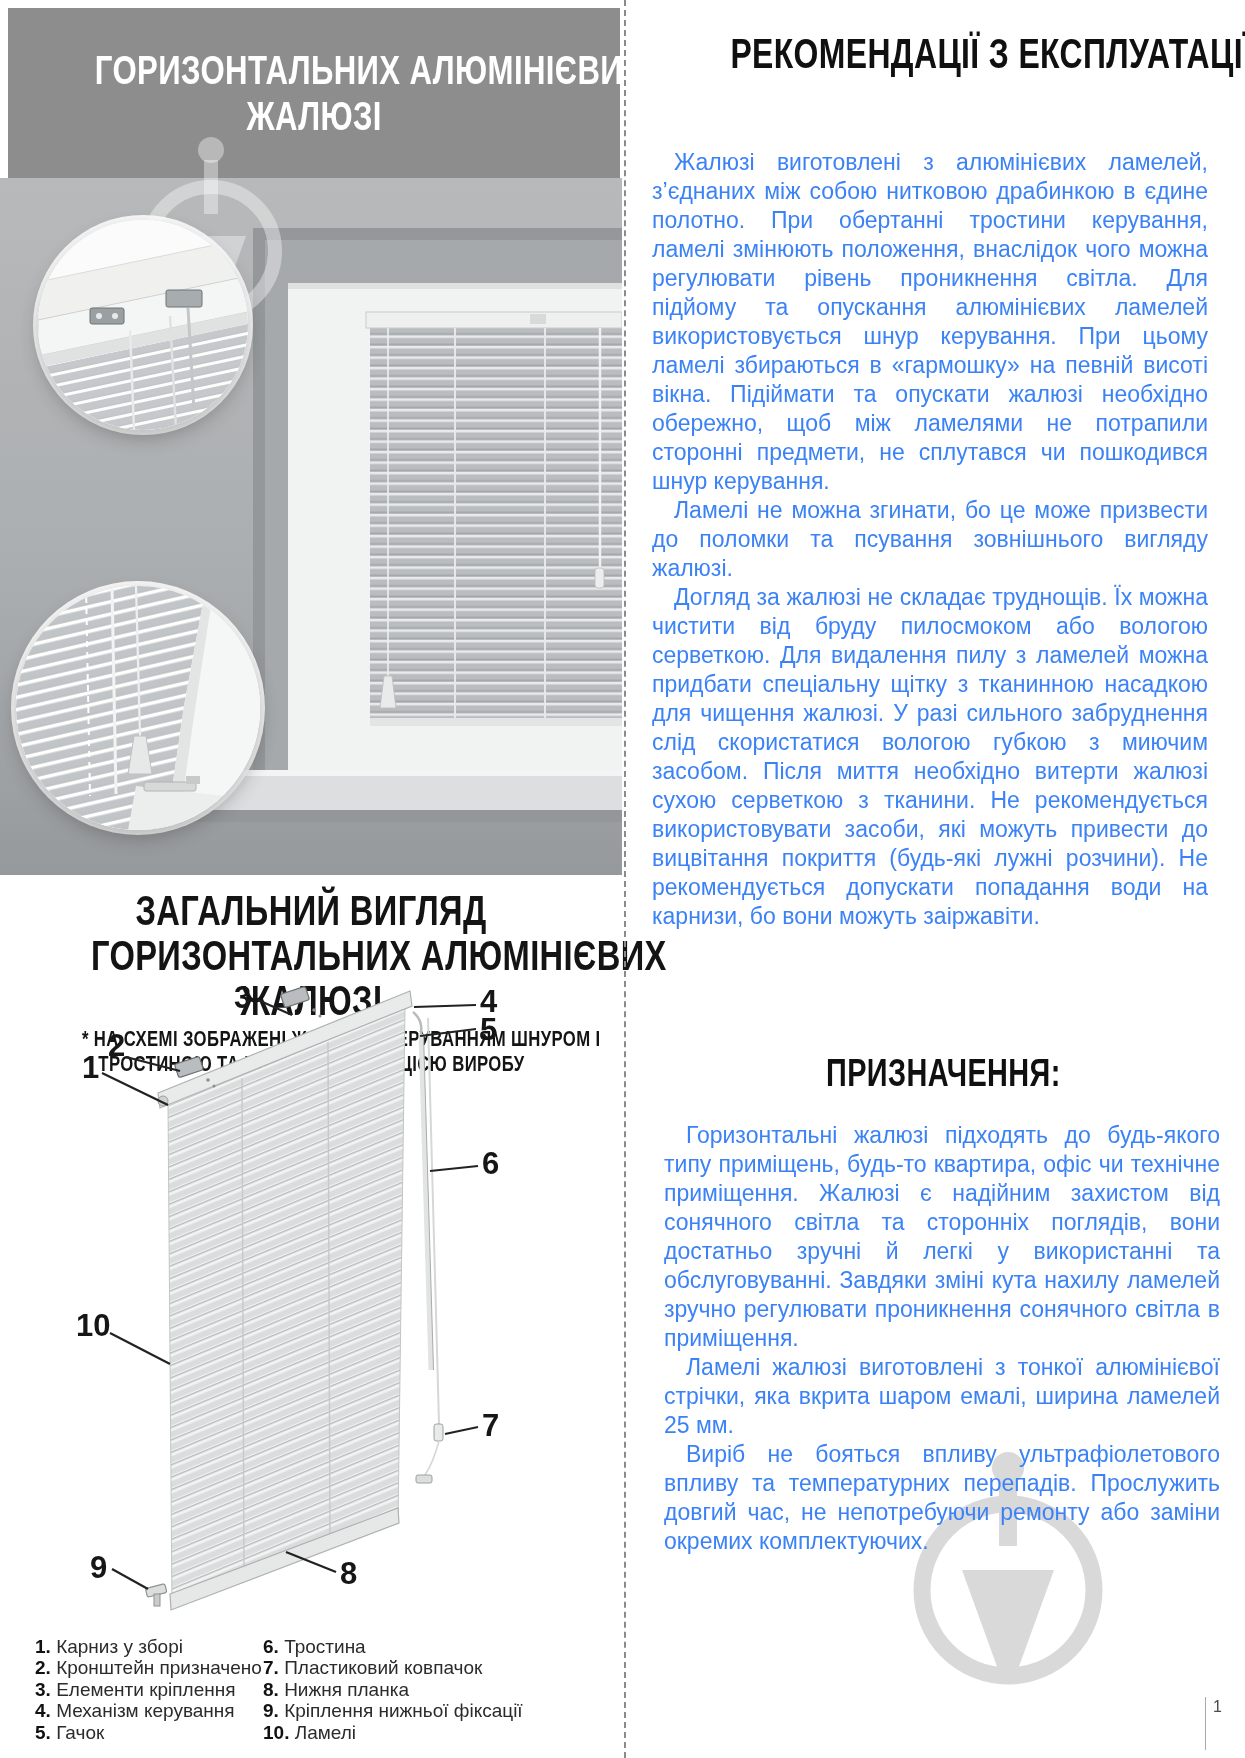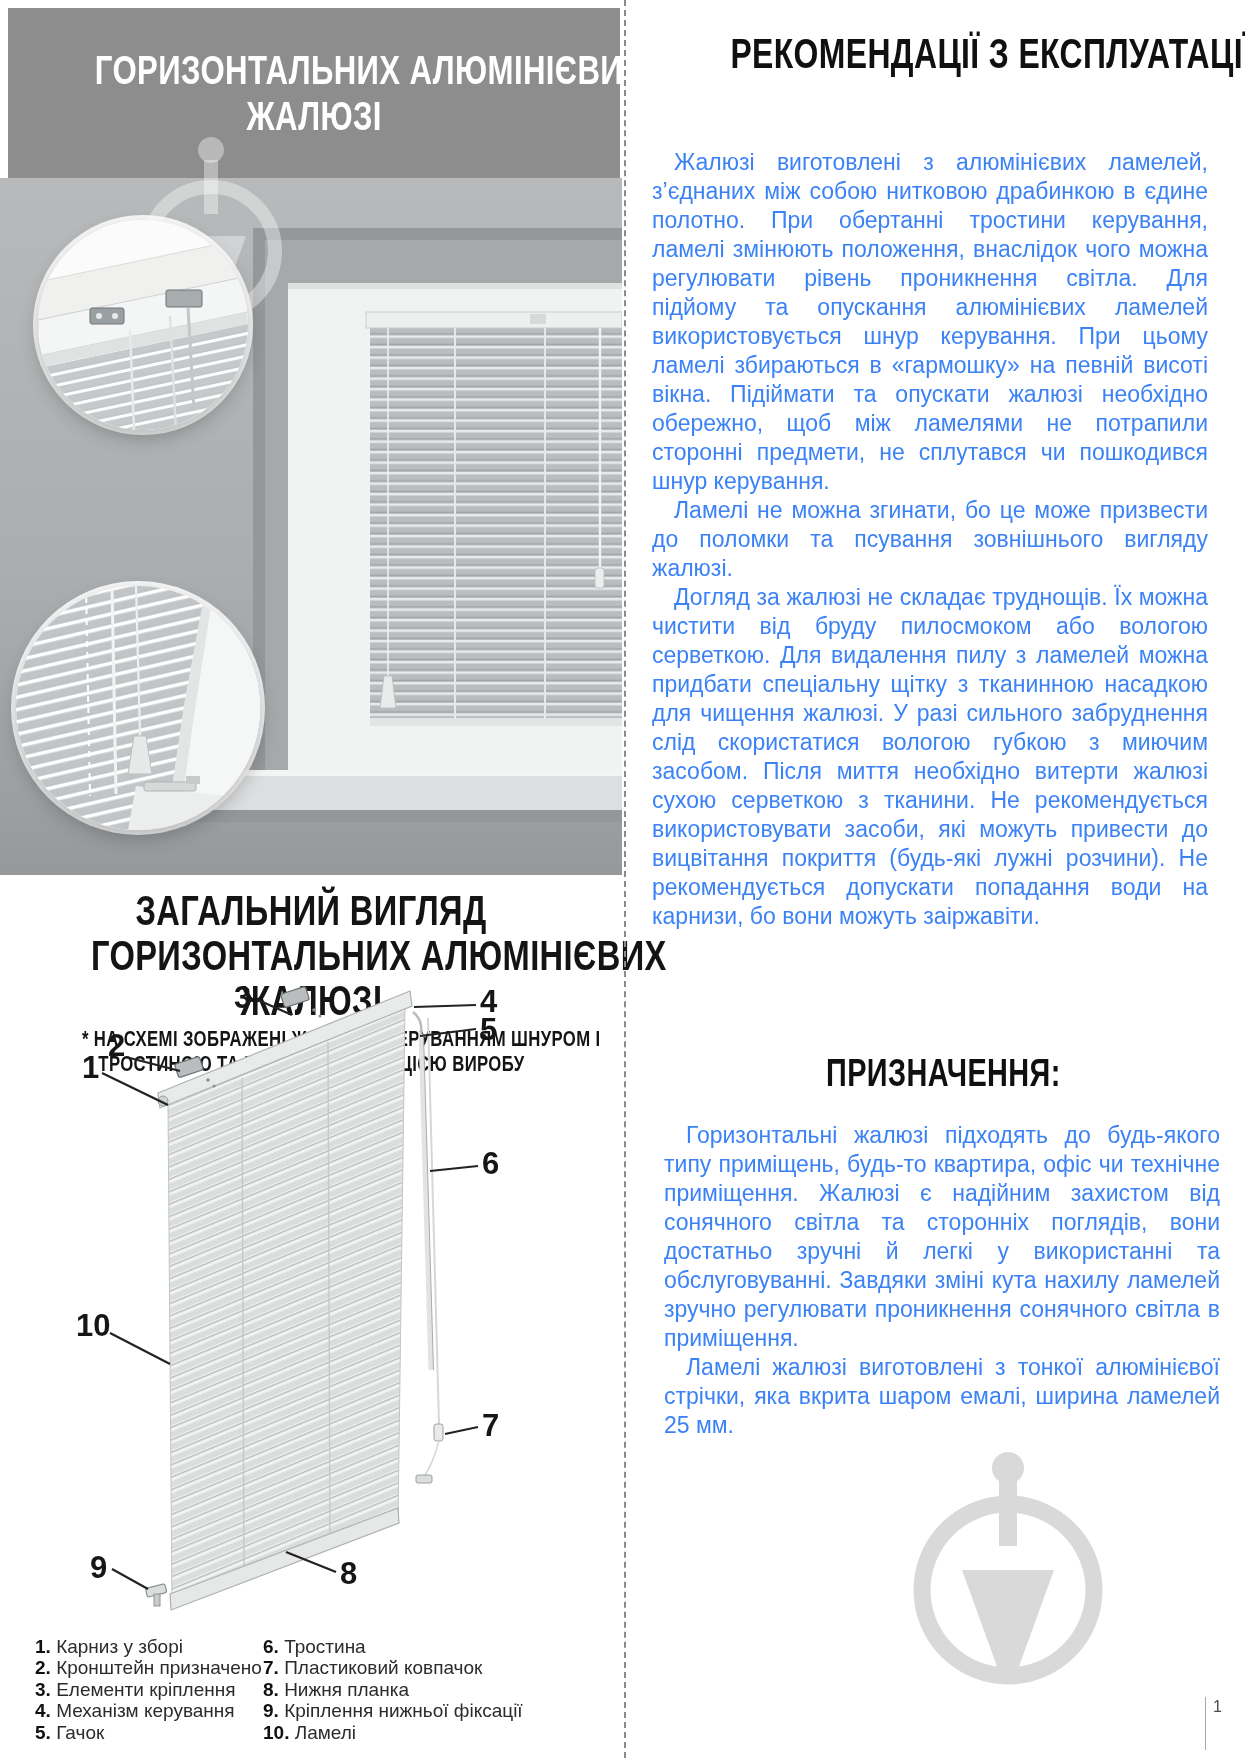--- a/index.html
+++ b/index.html
@@ -272,17 +272,18 @@
   <p>Жалюзі виготовлені з алюмінієвих ламелей, з’єднаних між собою нитковою драбинкою в єдине полотно. При обертанні тростини керування, ламелі змінюють положення, внаслідок чого можна регулювати рівень проникнення світла. Для підйому та опускання алюмінієвих ламелей використовується шнур керування. При цьому ламелі збираються в «гармошку» на певній висоті вікна. Підіймати та опускати жалюзі необхідно обережно, щоб між ламелями не потрапили сторонні предмети, не сплутався чи пошкодився шнур керування.</p>
   <p>Ламелі не можна згинати, бо це може призвести до поломки та псування зовнішнього вигляду жалюзі.</p>
   <p>Догляд за жалюзі не складає труднощів. Їх можна чистити від бруду пилосмоком або вологою серветкою. Для видалення пилу з ламелей можна придбати спеціальну щітку з тканинною насадкою для чищення жалюзі. У разі сильного забруднення слід скористатися вологою губкою з миючим засобом. Після миття необхідно витерти жалюзі сухою серветкою з тканини. Не рекомендується використовувати засоби, які можуть привести до вицвітання покриття (будь-які лужні розчини). Не рекомендується допускати попадання води на карнизи, бо вони можуть заіржавіти.</p>
 </div>
 
 <div id="rc-sec2" class="abs">
   <div class="hline"><span class="cond">ПРИЗНАЧЕННЯ:</span></div>
   <div class="body-text" style="width:556px;margin-left:4px">
     <p>Горизонтальні жалюзі підходять до будь-якого типу приміщень, будь-то квартира, офіс чи технічне приміщення. Жалюзі є надійним захистом від сонячного світла та сторонніх поглядів, вони достатньо зручні й легкі у використанні та обслуговуванні. Завдяки зміні кута нахилу ламелей зручно регулювати проникнення сонячного світла в приміщення.</p>
     <p>Ламелі жалюзі виготовлені з тонкої алюмінієвої стрічки, яка вкрита шаром емалі, ширина ламелей 25 мм.</p>
+    <p>Виріб не бояться впливу ультрафіолетового впливу та температурних перепадів. Прослужить довгий час, не непотребуючи ремонту або заміни окремих комплектуючих.</p>
   </div>
 </div>
 
 <div id="footer-rule" class="abs"></div>
 <div id="page-num" class="abs">1</div>
 
 </body></html>

